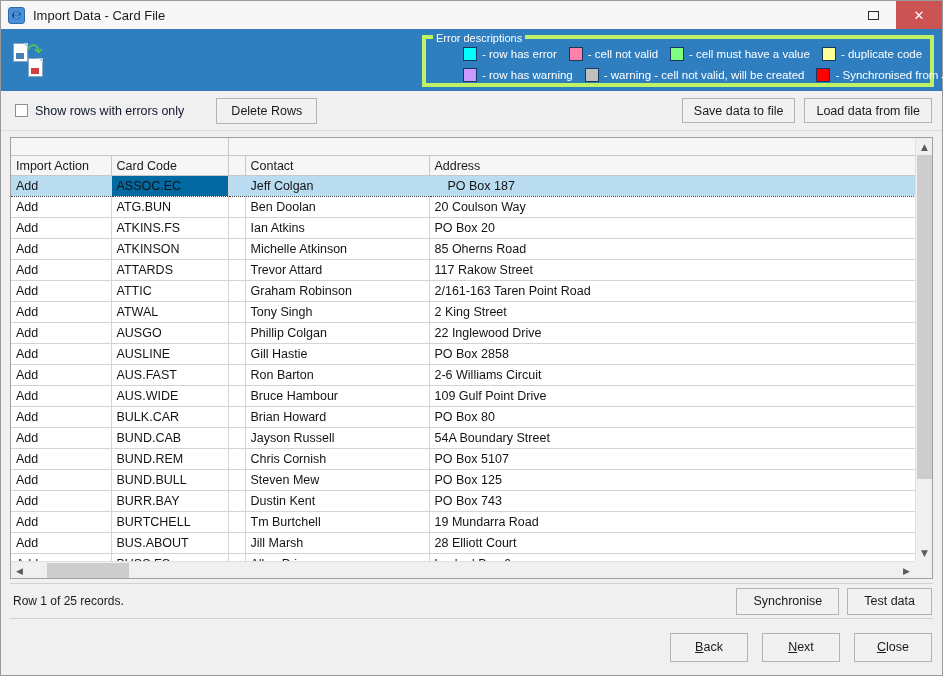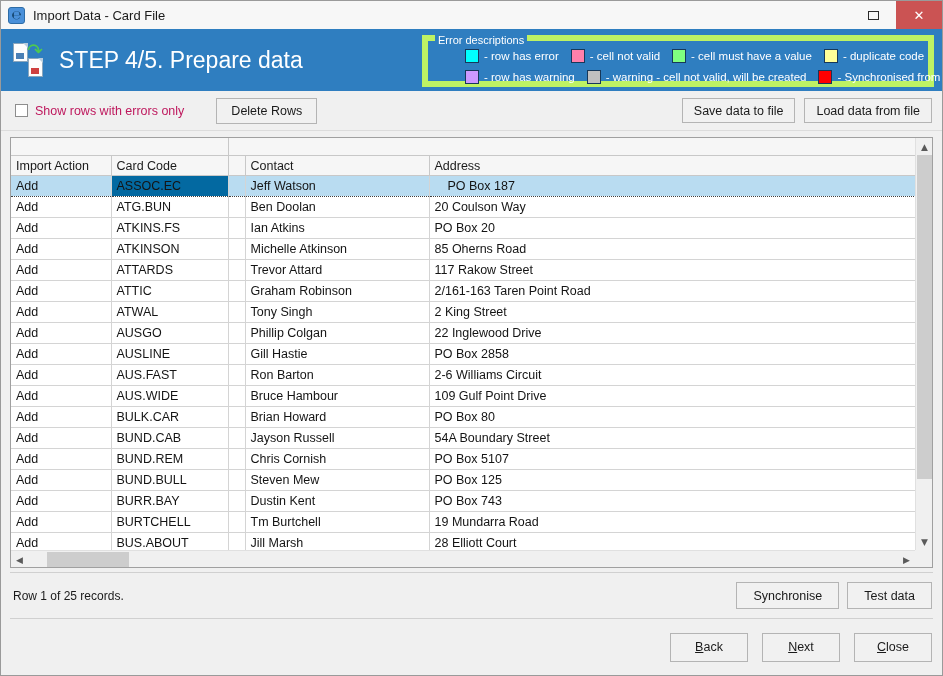--- a/index.html
+++ b/index.html
@@ -150,21 +150,21 @@
   }
 
   
   #legend {
     position: absolute;
     right: 8px;
     top: 5px;
     width: 512px;
     height: 52px;
     box-sizing: border-box;
-    border: 6px solid #bef264;
+    border: 4px solid #bef264;
     padding: 4px 4px 2px 6px;
   }
   #legend-caption {
     position: absolute;
     left: 7px; top: -7px;
     background: #2f7ec0;
     color: #ffffff;
     font-size: 11px;
     padding: 0 3px;
     white-space: nowrap;
@@ -214,21 +214,21 @@
   .checkbox-box {
     width: 13px; height: 13px;
     border: 1px solid #8d8d8d;
     background: #ffffff;
     box-sizing: border-box;
     flex: 0 0 auto;
   }
   .checkbox-label {
     margin-left: 7px;
     font-size: 12.5px;
-    color: #be185d;
+    color: #0f172a;
     white-space: nowrap;
   }
   .btn {
     background: #f1f1f1;
     border: 1px solid #b4b4b4;
     box-sizing: border-box;
     font-family: "Liberation Sans", sans-serif;
     font-size: 12.5px;
     color: #1a1a1a;
     height: 25px;
@@ -372,21 +372,21 @@
   #grid-corner {
     position: absolute;
     right: 0; bottom: 0;
     width: 17px; height: 17px;
     background: #f0f0f0;
   }
 
   
   #statusbar {
     flex: 0 0 auto;
-    height: 47px;
+    height: 36px;
     margin: 4px 9px 0 9px;
     border-top: 1px solid #d0d0d0;
     border-bottom: 1px solid #d0d0d0;
     display: flex;
     align-items: center;
     position: relative;
     box-sizing: border-box;
   }
   #status-text {
     font-size: 12px;
@@ -439,21 +439,20 @@
   <div id="header" style="background: rgb(47, 126, 192);">
     <div id="header-icon">
       <div class="doc-sheet" id="doc-a">
         <span class="doc-mark"></span>
       </div>
       <div class="doc-sheet" id="doc-b">
         <span class="doc-mark"></span>
       </div>
       <span id="sync-arrow">↷</span>
     </div>
-    <div id="step-title">STEP 4/5. Prepare data</div>
 
     <div id="legend">
       <div id="legend-caption" style="background: rgb(47, 126, 192);">Error descriptions</div>
 
       <div class="legend-row">
         <span class="legend-item">
           <span class="swatch" style="background:#00ffff"></span>
           <span class="legend-label">- row has error</span>
         </span>
         <span class="legend-item">
@@ -520,21 +519,21 @@
             <th></th>
             <th>Contact</th>
             <th class="last">Address</th>
           </tr>
         </thead>
         <tbody id="grid-body">
             <tr class="data-row selected">
               <td style="background: rgb(185, 220, 241);">Add</td>
               <td style="background: #0369a1;">ASSOC.EC</td>
               <td style="background: rgb(185, 220, 241);"></td>
-              <td style="background: rgb(185, 220, 241);">Jeff Watson</td>
+              <td style="background: rgb(185, 220, 241);">Jeff Colgan</td>
               <td class="last" style="background: rgb(185, 220, 241); padding-left: 18px;">PO Box 187</td>
             </tr>
             <tr class="data-row">
               <td>Add</td>
               <td>ATG.BUN</td>
               <td></td>
               <td>Ben Doolan</td>
               <td class="last">20 Coulson Way</td>
             </tr>
             <tr class="data-row">

